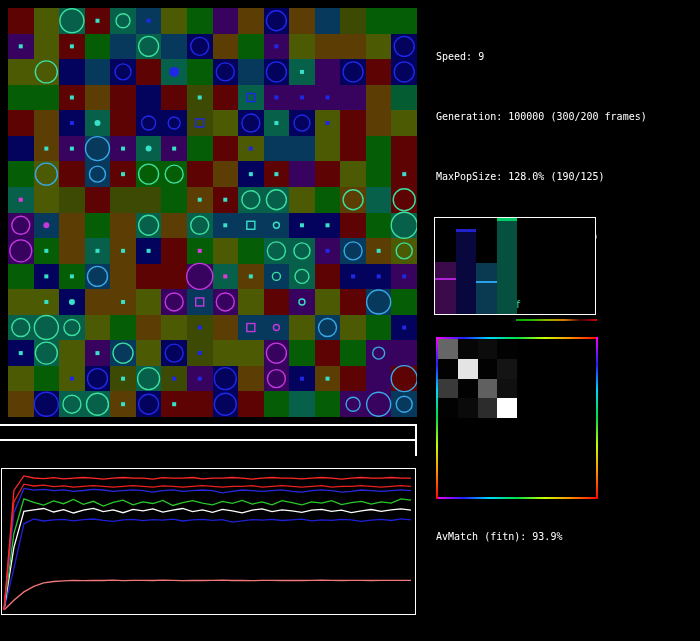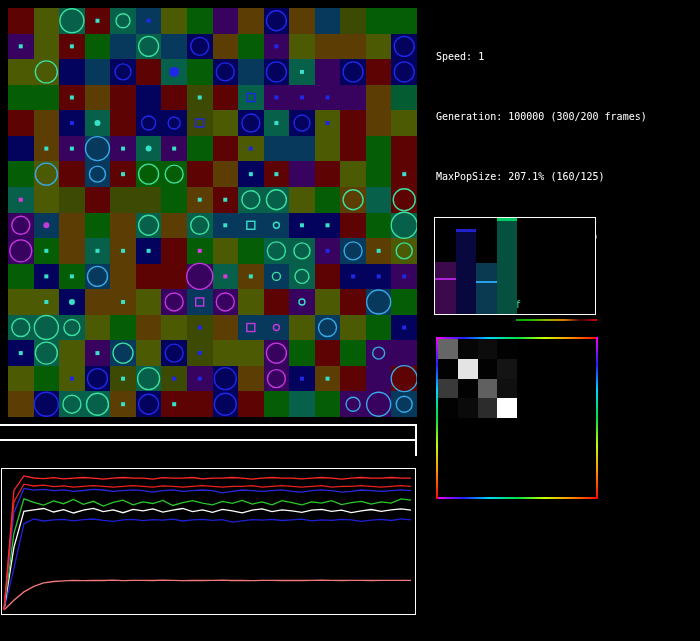--- a/index.html
+++ b/index.html
@@ -425,28 +425,29 @@
     <circle cx="345.09375" cy="396.21875" r="7" fill="none" stroke="#38a8e8" stroke-width="1.4"></circle>
     <circle cx="370.65625" cy="396.21875" r="12" fill="none" stroke="#38a8e8" stroke-width="1.4"></circle>
     <circle cx="396.21875" cy="396.21875" r="8" fill="none" stroke="#38a8e8" stroke-width="1.4"></circle>
   </svg>
 
 <div class="tl-bar" id="tl1"></div>
 <div class="tl-bar" id="tl2"></div>
 <div id="tltick"></div>
 
 <div id="stats">
-  <div>Speed: 1</div>
+  <div>Speed: 9</div>
   <div>Generation: 100000 (300/200 frames)</div>
-  <div>MaxPopSize: 207.1% (160/125)</div>
+  <div>MaxPopSize: 128.0% (190/125)</div>
   <div>SysSize: 22.8% (7298/32000)</div>
   <div>AvCarCap: 85.9%</div>
   <div>AvPref: 67.7%</div>
   <div>Cramer's V: 77.6%</div>
   <div>Purebred: 82.4%</div>
+  <div>AvMatch (fitn): 93.9%</div>
 </div>
 
 <div id="barpanel">
   <span id="mf" style="color: rgb(63, 216, 159);">m f</span>
 <div class="bar" style="left: 0px; width: 20.5px; height: 54%; background: rgb(58, 10, 74);"></div>
     <div class="bar-marker" style="left: 0px; width: 20.5px; bottom: 35.4%; background: rgb(176, 36, 216);"></div>
     <div class="bar" style="left: 20.5px; width: 20.5px; height: 88.5%; background: rgb(8, 8, 62);">
       <div class="bar-cap" style="background: rgb(34, 34, 204);"></div>
     </div>
     <div class="bar" style="left: 41px; width: 20.5px; height: 53%; background: rgb(10, 57, 82);"></div>

